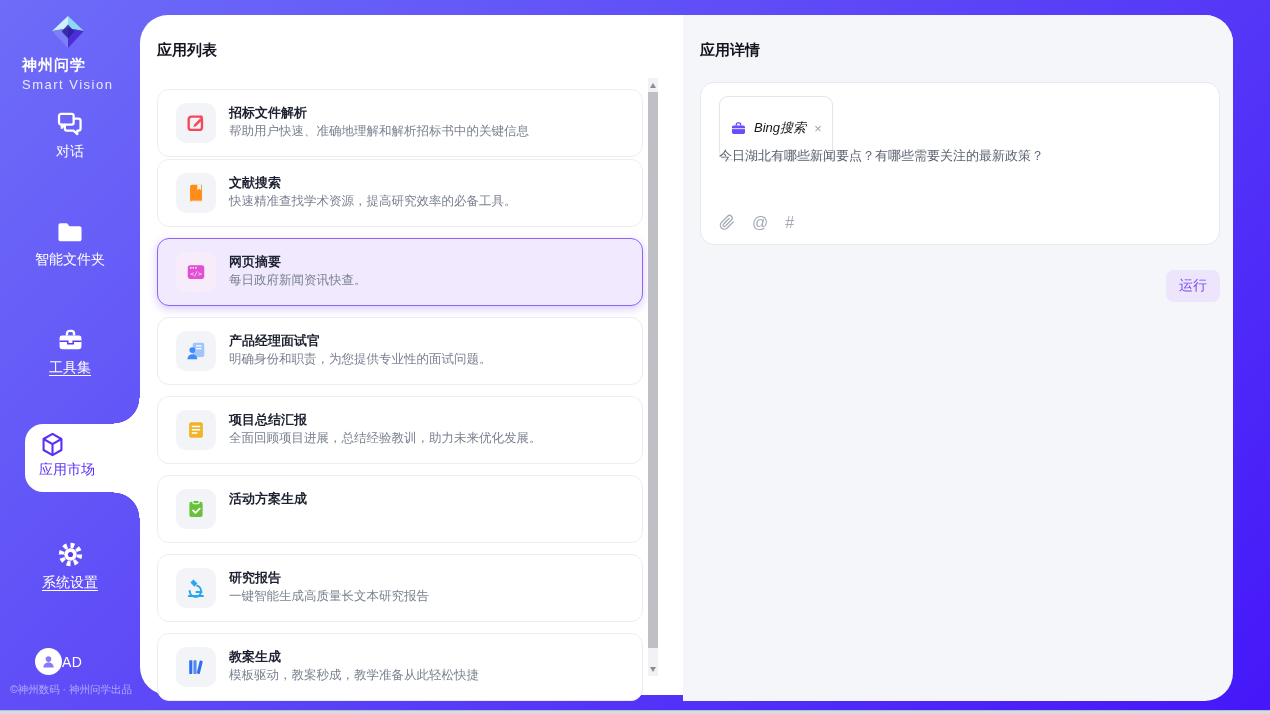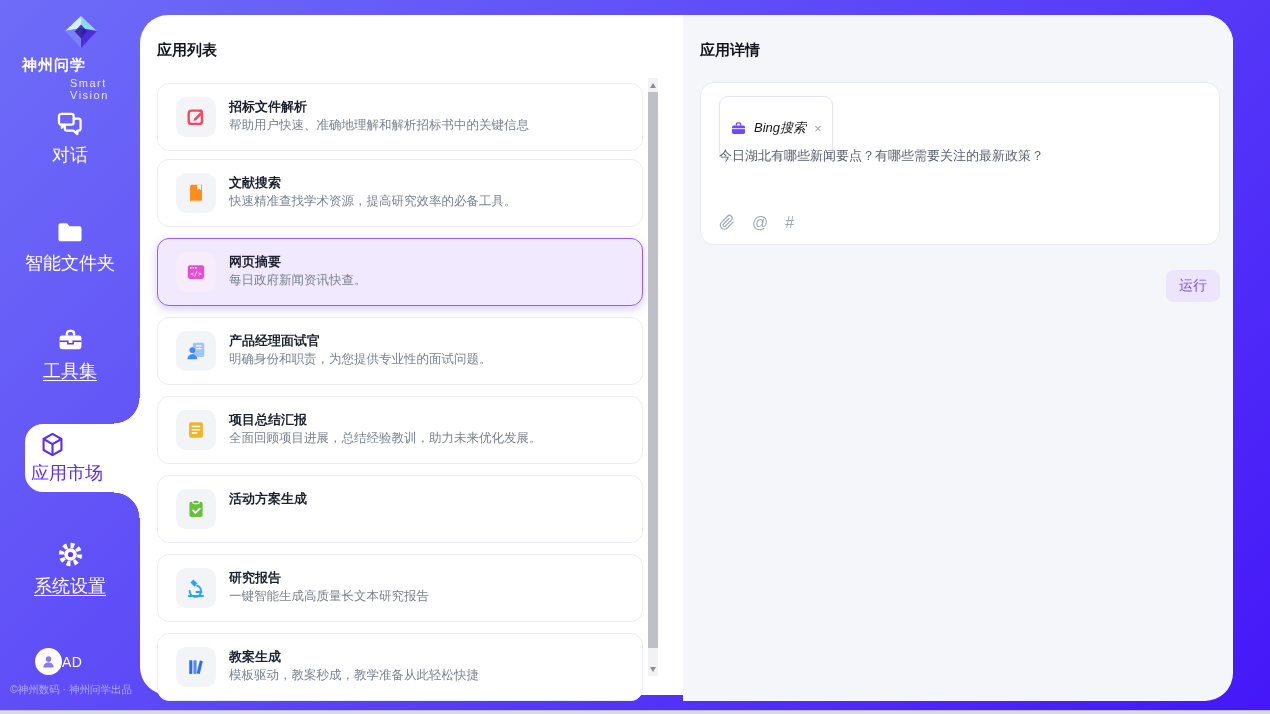--- a/index.html
+++ b/index.html
@@ -6,24 +6,24 @@
   body{width:1270px;height:714px;position:relative;overflow:hidden;
        font-family:"Liberation Sans","DejaVu Sans",sans-serif;background:#D8D8E0;}
   .frame{position:absolute;left:0;top:0;width:1270px;height:710px;
          background:linear-gradient(135deg,#6E6CF8 0%,#5A43F7 50%,#4517F9 100%);}
   .bottom-strip{position:absolute;left:0;top:710px;width:1270px;height:4px;background:#D9D9E1;border-top:1px solid #BDBDC8;box-sizing:border-box;}
 
   
   .sidebar{position:absolute;left:0;top:0;width:140px;height:710px;}
   .logo{position:absolute;left:22px;top:14px;display:flex;align-items:center;gap:6px;flex-direction:column;}
   .logo-name{color:#fff;font-size:15px;font-weight:700;letter-spacing:1px;}
-  .logo-sub{color:rgba(255,255,255,.85);font-size:11px;letter-spacing:1.5px;margin-top:2px;margin-left:48px;}
+  .logo-sub{color:rgba(255,255,255,.85);font-size:13px;letter-spacing:1.5px;margin-top:2px;}
   .nav-item{position:absolute;left:0;width:140px;text-align:center;cursor:pointer;}
   .nav-item svg{display:block;margin:0 auto;}
-  .nav-label{display:block;margin-top:5px;color:#fff;font-size:18px;}
+  .nav-label{display:block;margin-top:5px;color:#fff;font-size:14px;}
   .nav-label.u{text-decoration:underline;text-underline-offset:3px;}
 
   .active-blob{position:absolute;left:25px;top:424px;width:115px;height:68px;background:#fff;
                border-radius:18px 0 0 18px;text-align:center;cursor:pointer;}
   .active-blob svg{display:block;margin:7px auto 0 14px;}
   .active-blob .nav-label{color:#5B2EF6;margin-top:3px;width:84px;}
   .fillet{position:absolute;width:26px;height:26px;left:114px;}
   .fillet.top{top:398px;background:radial-gradient(26px 26px at 0 0, rgba(0,0,0,0) 0 25px, #fff 25.6px);}
   .fillet.bottom{top:492px;background:radial-gradient(26px 26px at 0 100%, rgba(0,0,0,0) 0 25px, #fff 25.6px);}
 
@@ -148,21 +148,21 @@
 
     <div class="copyright">©神州数码 · 神州问学出品</div>
   </aside>
 
   <main class="content">
 
     <section class="list-panel">
       <h2 class="panel-title" style="left:17px">应用列表</h2>
       <div class="list-clip">
         <div id="app-items">
-            <div class="app-card" style="top: 68px;">
+            <div class="app-card" style="top: 74px;">
               <div class="app-icon">
                 <svg width="22" height="22" viewBox="0 0 24 24">
    <rect x="4" y="5" width="14.5" height="14.5" rx="3" fill="none" stroke="#F5495B" stroke-width="2.6"></rect>
    <path d="M10 13.6l6.4-6.4 2 2-6.4 6.4-2.7.7z" fill="#F5495B"></path>
    <path d="M15.6 5.4l2-2 2 2-2 2z" fill="#F5495B"></path>
                 </svg>
               </div>
               <div class="app-title">招标文件解析</div>
               <div class="app-desc">帮助用户快速、准确地理解和解析招标书中的关键信息</div>
             </div>

